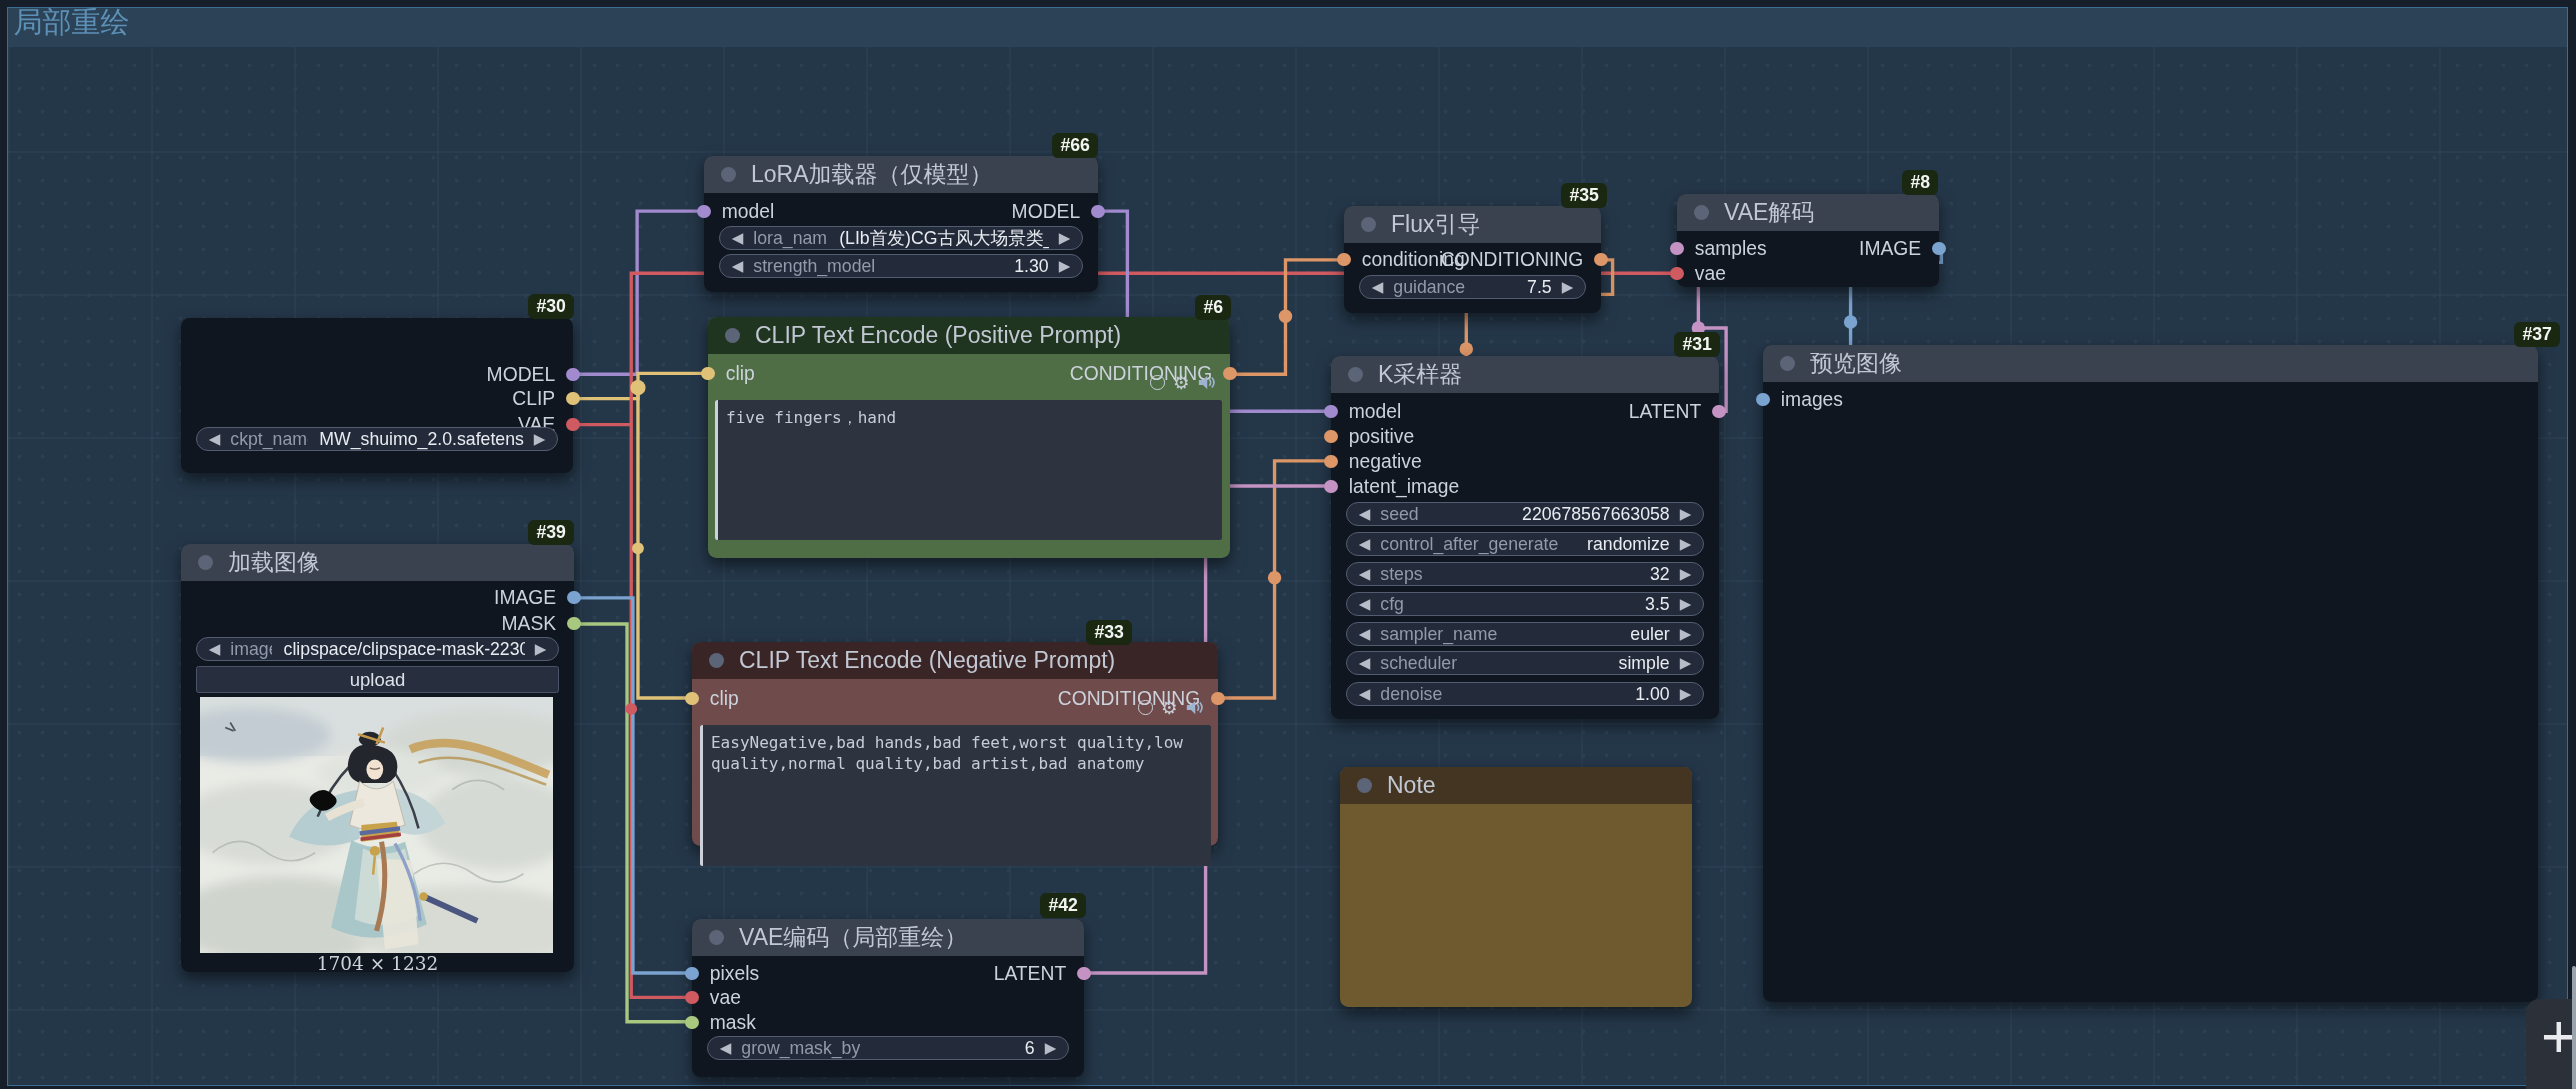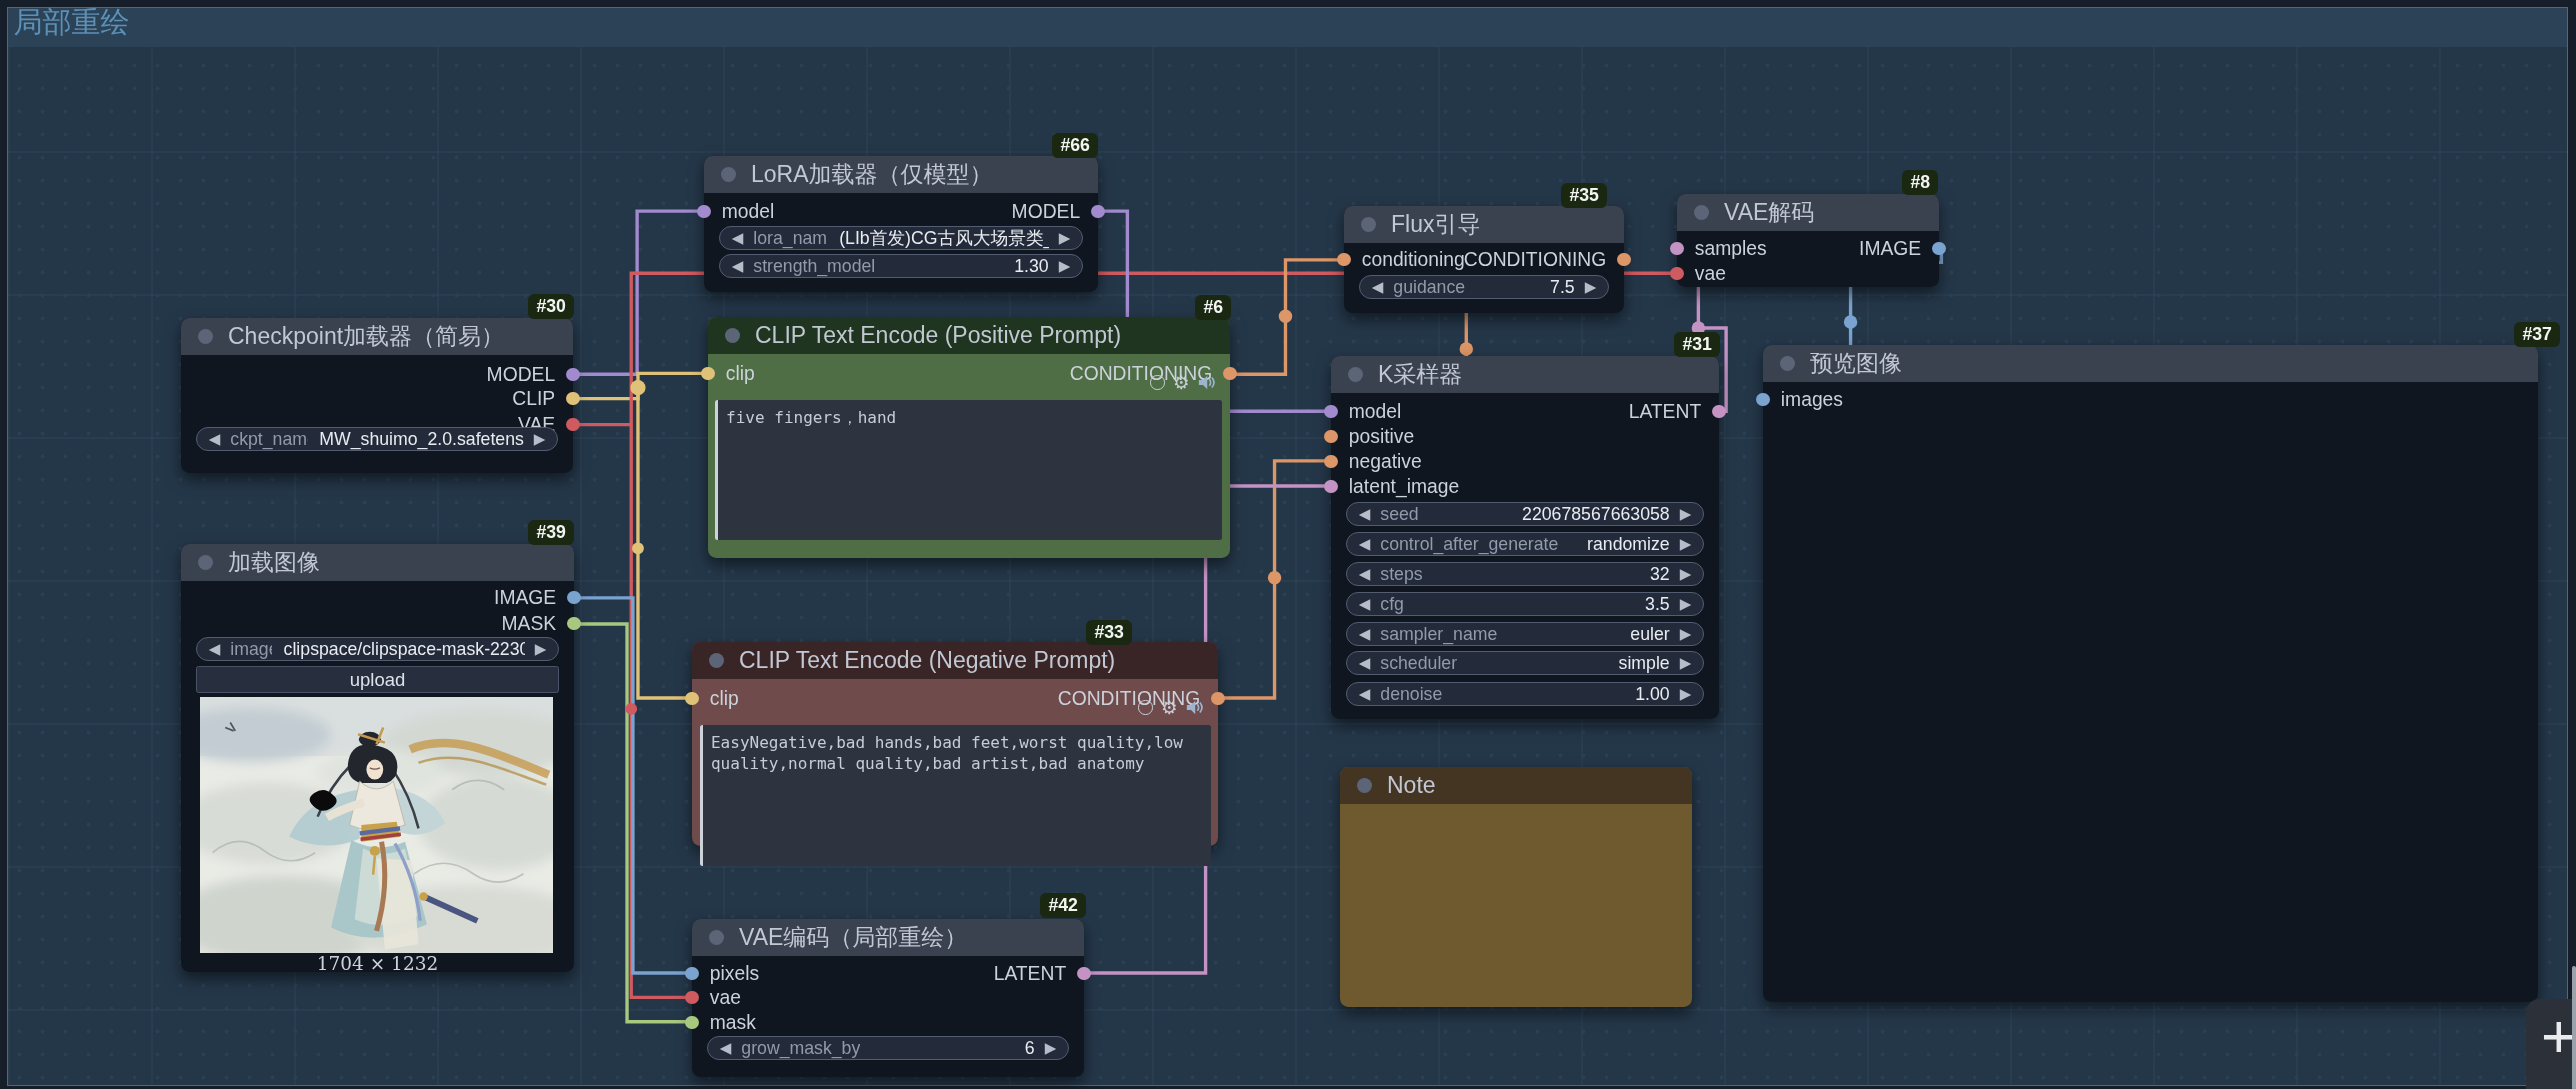--- a/index.html
+++ b/index.html
@@ -82,24 +82,20 @@
       <circle cx="1528" cy="376" r="8" fill="#dc9667"></circle>
       <circle cx="1743" cy="415" r="8" fill="#dc9667"></circle>
       <circle cx="1515" cy="687" r="8" fill="#dc9667"></circle>
       <circle cx="2019" cy="390" r="8" fill="#c493c3"></circle>
       <circle cx="2200" cy="383" r="8" fill="#7ba3d0"></circle>
     </g>
   </svg>
 
   <div class="badge" style="left:528px;top:294px;">#30</div>
   <div class="node" style="left:181px;top:318px;width:392px;height:155px;">
-    <div class="nhead">
-      <span class="hdot"></span>
-      <span class="htitle">Checkpoint加载器（简易）</span>
-    </div>
     <div class="port pout" style="top:44px;">
         <span class="dot c-model"></span>
         <span>MODEL</span>
       </div>
     <div class="port pout" style="top:68px;">
         <span class="dot c-clip"></span>
         <span>CLIP</span>
       </div>
     <div class="port pout" style="top:94px;">
         <span class="dot c-vae"></span>
@@ -295,21 +291,21 @@
       </div>
     <div class="pill" style="top:117px;">
       <span class="ar">◀</span>
       <span class="lab">grow_mask_by</span>
       <span class="val">6</span>
       <span class="ar">▶</span>
     </div>
   </div>
 
   <div class="badge" style="left:1561px;top:183px;">#35</div>
-  <div class="node" style="left:1344px;top:206px;width:280px;height:107px;">
+  <div class="node" style="left:1344px;top:206px;width:257px;height:107px;">
     <div class="nhead">
       <span class="hdot"></span>
       <span class="htitle">Flux引导</span>
     </div>
     <div class="port pin" style="top:41px;">
         <span class="dot c-cond"></span>
         <span>conditioning</span>
       </div>
     <div class="port pout" style="top:41px;">
         <span class="dot c-cond"></span>

